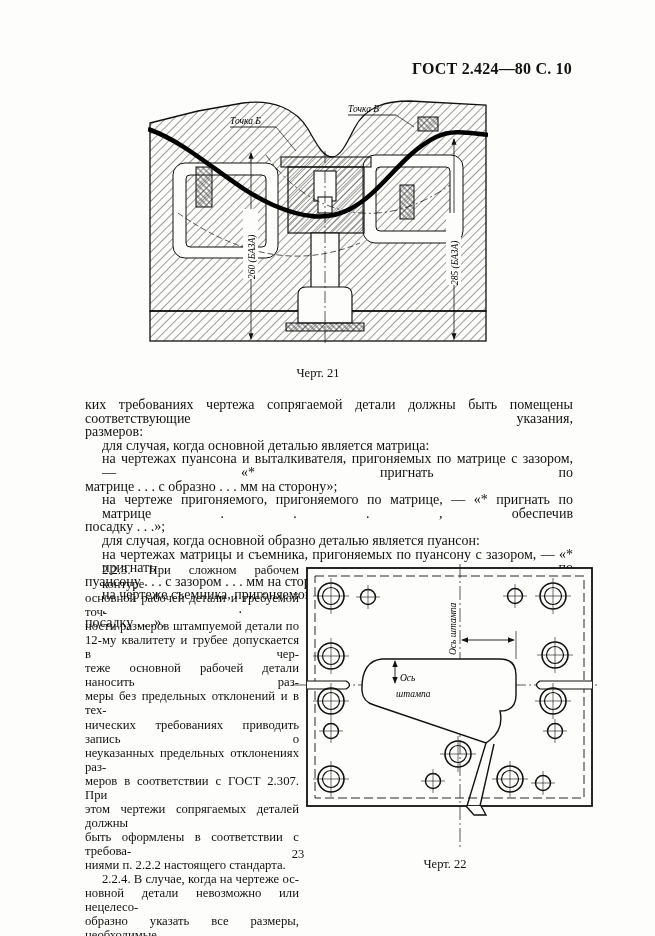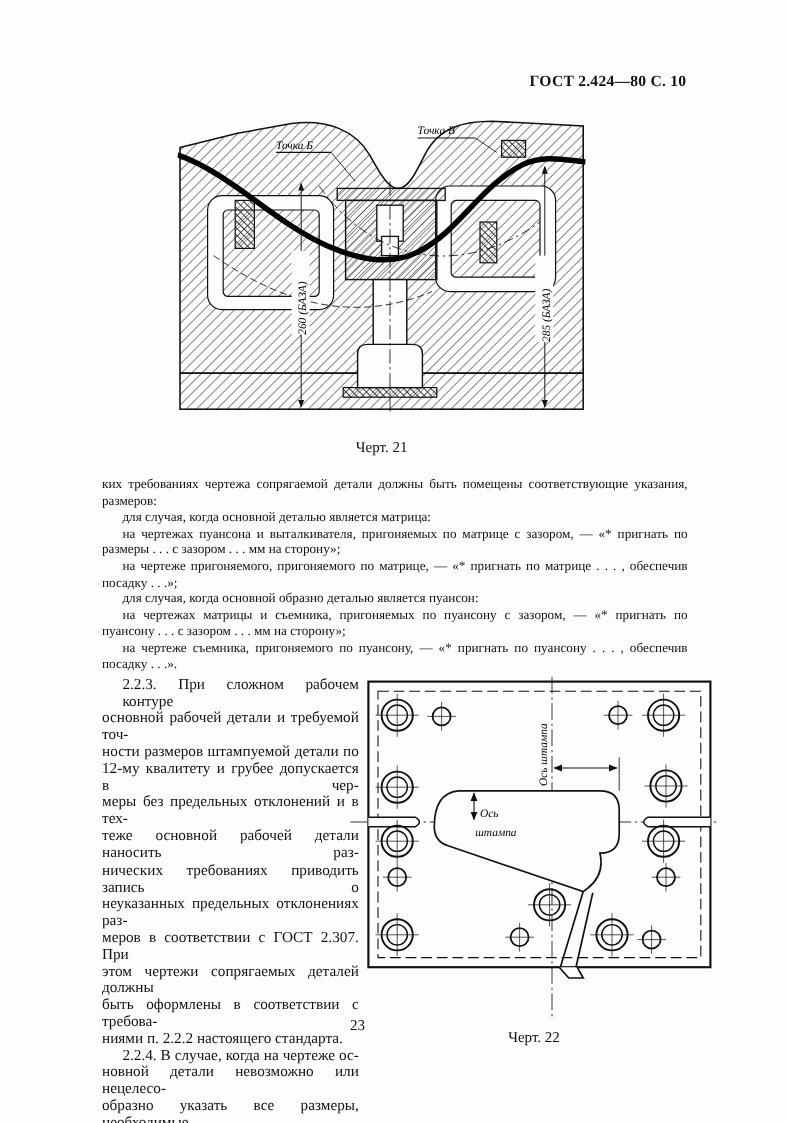--- a/index.html
+++ b/index.html
@@ -1,23 +1,23 @@
 <!DOCTYPE html>
 <html><head>
 <meta charset="utf-8">
 <style>
   html,body{margin:0;padding:0;background:#888;}
   #page{position:relative;width:655px;height:936px;background:#fdfdfc;overflow:hidden;
         font-family:"Liberation Serif", serif;color:#111;}
   #hdr{position:absolute;top:60px;left:85px;width:487px;text-align:right;
-       font-weight:bold;font-size:13px;letter-spacing:.2px;}
+       font-weight:bold;font-size:16px;letter-spacing:.2px;}
   .figcap{position:absolute;text-align:center;font-size:12.5px;}
   #cap21{left:148px;top:366px;width:340px;}
   #cap22{left:290px;top:857px;width:310px;}
-  #maintext{position:absolute;left:85px;top:398px;width:488px;font-size:11px;line-height:13.6px;}
+  #maintext{position:absolute;left:85px;top:398px;width:488px;font-size:14px;line-height:13.6px;}
   #leftcol{position:absolute;left:85px;top:563px;width:214px;font-size:12.7px;line-height:14.05px;}
   .tl{white-space:nowrap;}
   .tl.jst{white-space:normal;text-align:justify;text-align-last:justify;}
   .tl.ind{padding-left:17px;}
   #pagenum{position:absolute;left:0;top:847px;width:596px;text-align:center;font-size:12.5px;}
   svg{position:absolute;}
   #fig21{left:148px;top:93px;}
   #fig22{left:290px;top:563px;}
   svg text{font-family:"Liberation Serif", serif;}
   .axlbl{font-style:italic;font-size:9.5px;}
@@ -90,36 +90,36 @@
     <line x1="200" y1="22" x2="248" y2="22" stroke="#111" stroke-width="0.9"></line>
     <line x1="248" y1="22" x2="266" y2="34" stroke="#111" stroke-width="0.7"></line>
   </svg>
   <div id="cap21" class="figcap">Черт. 21</div>
 
   <div id="maintext">
       <div class="tl jst">ких требованиях чертежа сопрягаемой детали должны быть помещены соответствующие указания,</div>
       <div class="tl">размеров:</div>
       <div class="tl ind">для случая, когда основной деталью является матрица:</div>
       <div class="tl ind jst">на чертежах пуансона и выталкивателя, пригоняемых по матрице с зазором, — «* пригнать по</div>
-      <div class="tl">размеры . . . с зазором . . . мм на сторону»;</div>
+      <div class="tl">матрице . . . с образно . . . мм на сторону»;</div>
       <div class="tl ind jst">на чертеже пригоняемого, пригоняемого по матрице, — «* пригнать по матрице . . . , обеспечив</div>
       <div class="tl">посадку . . .»;</div>
       <div class="tl ind">для случая, когда основной образно деталью является пуансон:</div>
       <div class="tl ind jst">на чертежах матрицы и съемника, пригоняемых по пуансону с зазором, — «* пригнать по</div>
       <div class="tl">пуансону . . . с зазором . . . мм на сторону»;</div>
       <div class="tl ind jst">на чертеже съемника, пригоняемого  по  пуансону, — «* пригнать по пуансону . . . ,  обеспечив</div>
       <div class="tl">посадку . . .».</div>
     </div>
   <div id="leftcol">
       <div class="tl ind jst">2.2.3. При сложном рабочем контуре</div>
       <div class="tl jst">основной рабочей детали и требуемой точ-</div>
       <div class="tl jst">ности размеров штампуемой детали по</div>
       <div class="tl jst">12-му квалитету и грубее допускается в чер-</div>
+      <div class="tl jst">теже основной рабочей детали наносить раз-</div>
       <div class="tl jst">меры без предельных отклонений и в тех-</div>
-      <div class="tl jst">теже основной рабочей детали наносить раз-</div>
       <div class="tl jst">нических требованиях приводить запись о</div>
       <div class="tl jst">неуказанных предельных отклонениях раз-</div>
       <div class="tl jst">меров в соответствии с ГОСТ 2.307. При</div>
       <div class="tl jst">этом чертежи сопрягаемых деталей должны</div>
       <div class="tl jst">быть оформлены в соответствии с требова-</div>
       <div class="tl">ниями п. 2.2.2 настоящего стандарта.</div>
       <div class="tl ind jst">2.2.4. В случае, когда на чертеже ос-</div>
       <div class="tl jst">новной детали невозможно или нецелесо-</div>
       <div class="tl jst">образно указать все размеры, необходимые</div>
     </div>

